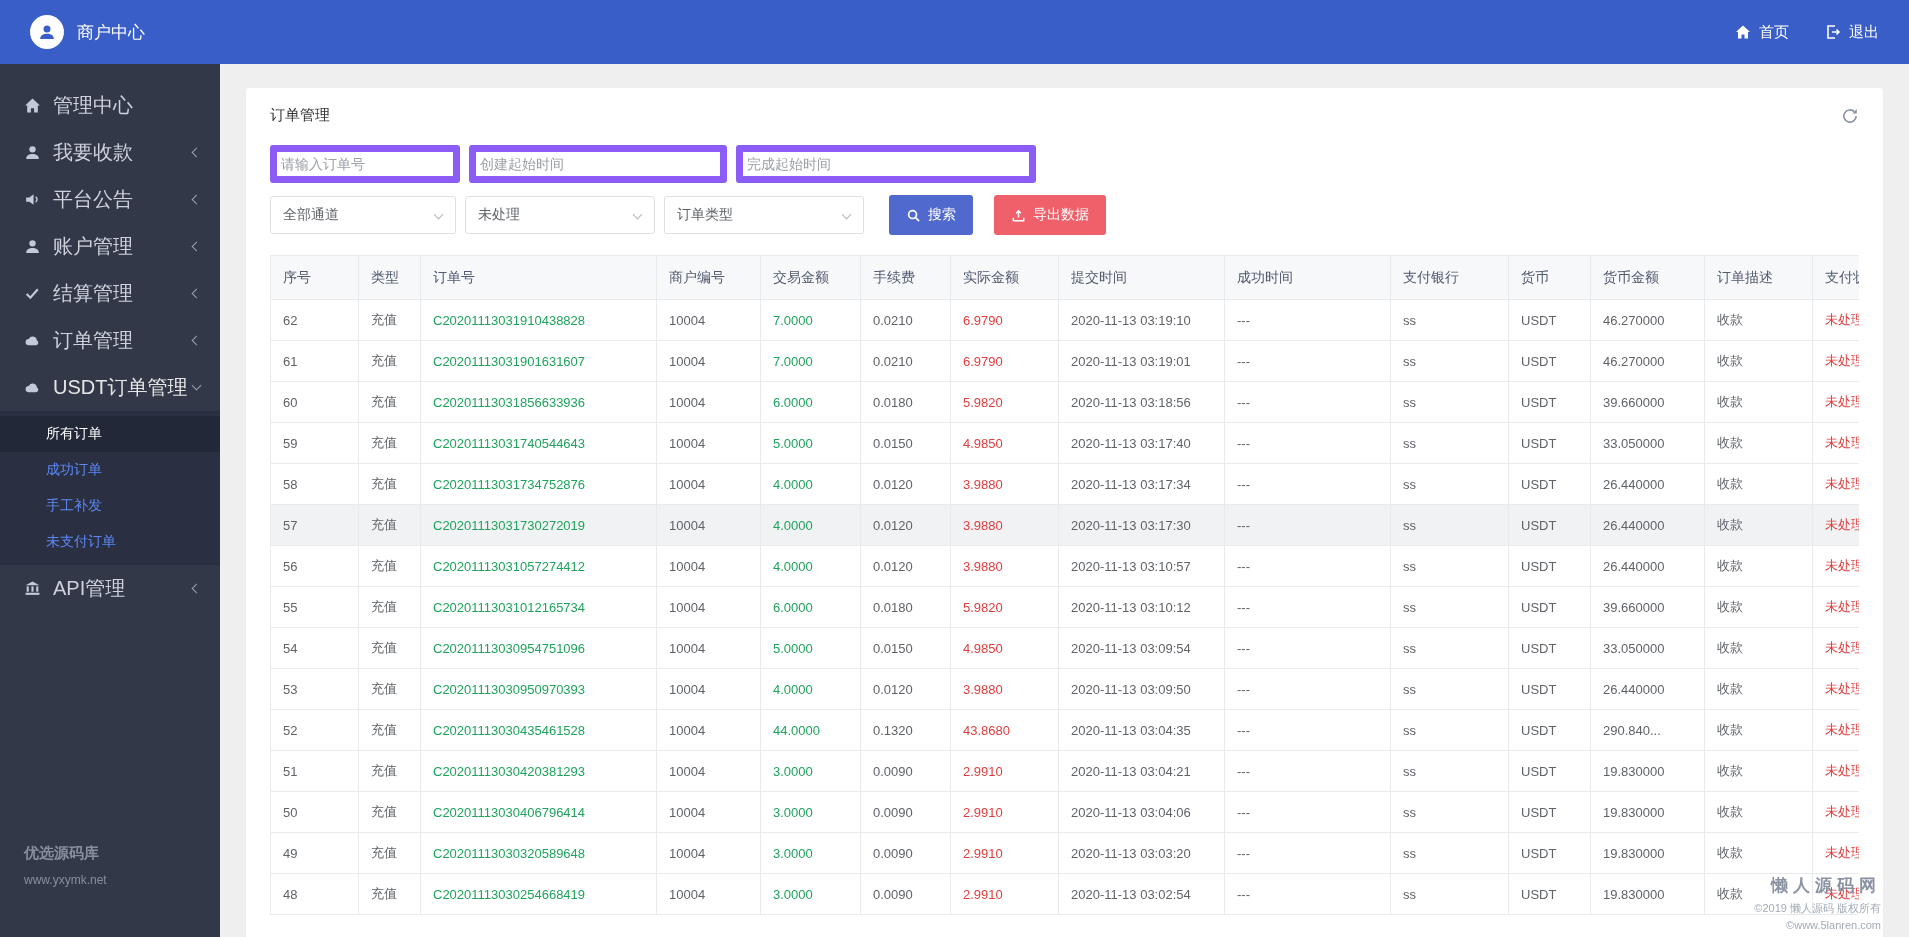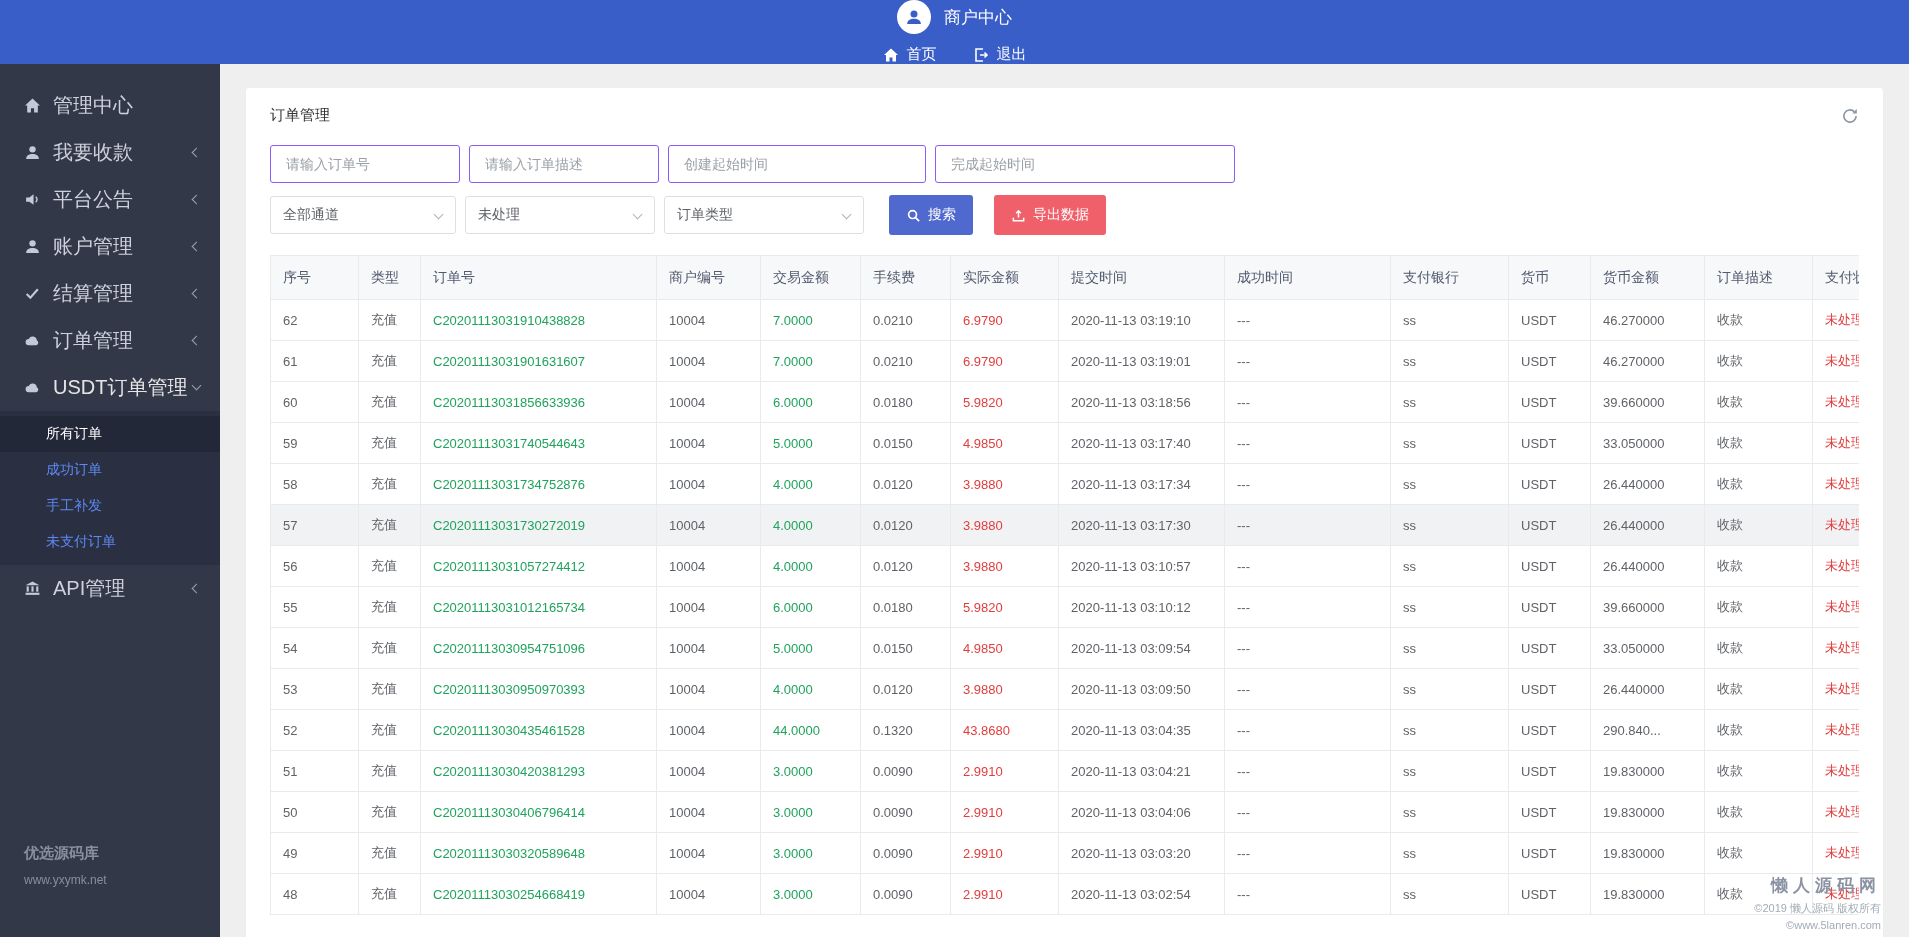--- a/index.html
+++ b/index.html
@@ -7,21 +7,21 @@
     --submenu-link:#5d88f5; --accent-green:#1fa35c; --accent-red:#e23d3d;
     --btn-search:#5069cf; --btn-export:#f0606a; --page-bg:#efefef;
   }
   *{box-sizing:border-box;}
   html,body{margin:0;padding:0;}
   body{width:1909px;height:937px;overflow:hidden;background:var(--page-bg);
        font-family:"Liberation Sans","DejaVu Sans",sans-serif;color:#333;}
 
   
   .navbar{position:fixed;top:0;left:0;width:1909px;height:64px;background:var(--navbar);
-          display:flex;align-items:center;justify-content:space-between;padding:0 30px;z-index:30;flex-direction:column;}
+          display:flex;align-items:center;justify-content:space-between;padding:0 30px;z-index:30;}
   .brand{display:flex;align-items:center;gap:13px;color:#fff;font-size:17px;}
   .logo-circle{width:34px;height:34px;border-radius:50%;background:#fff;color:var(--navbar);
                display:flex;align-items:center;justify-content:center;}
   .logo-circle svg{width:20px;height:20px;}
   .nav-right{display:flex;gap:36px;}
   .nav-link{display:flex;align-items:center;gap:8px;color:#fff;font-size:15px;cursor:pointer;text-decoration:none;}
   .nav-link .nl-icon{display:inline-flex;width:16px;height:16px;}
   .nav-link svg{width:16px;height:16px;}
 
   
@@ -49,21 +49,21 @@
   .main{position:absolute;left:220px;top:64px;right:0;bottom:0;padding:24px 26px;overflow:hidden;}
   .card{background:#fff;border-radius:3px;padding:18px 24px 24px;min-height:845px;
         box-shadow:0 1px 2px rgba(0,0,0,0.04);}
   .card-head{display:flex;justify-content:space-between;align-items:center;}
   .page-title{font-size:15px;color:#333;}
   .refresh-btn{color:#8a96a3;cursor:pointer;display:inline-flex;}
   .refresh-btn svg{width:18px;height:18px;}
 
   .filters{margin-top:20px;}
   .f-row{display:flex;align-items:center;gap:9px;margin-bottom:12px;}
-  .f-input{height:38px;border:1px solid #8b5cf6;border-radius:3px;padding:0 15px;
+  .f-input{height:38px;border:7px solid #8b5cf6;border-radius:3px;padding:0 4px;
            font-size:14px;color:#333;outline:none;background:#fff;}
   .f-input::placeholder{color:#9aa0a6;}
   .w1{width:190px}.w2{width:190px}.w3{width:258px}.w4{width:300px}
   .f-select{height:38px;border:1px solid #dcdfe3;border-radius:3px;padding:0 28px 0 12px;
             font-size:14px;color:#5f6368;display:flex;align-items:center;position:relative;
             background:#fff;cursor:pointer;}
   .s1{width:186px}.s2{width:190px}.s3{width:200px}
   .chev-s{position:absolute;right:13px;top:14px;width:7px;height:7px;
           border-right:1.5px solid #b0b4bb;border-bottom:1.5px solid #b0b4bb;transform:rotate(45deg);}
   .btn{height:40px;border:none;border-radius:3px;color:#fff;font-size:14px;
@@ -222,21 +222,20 @@
         <svg viewBox="0 0 20 20">
             <path d="M16.8 10a6.8 6.8 0 1 1-2-4.8" fill="none" stroke="currentColor" stroke-width="1.8"></path>
             <path d="M17.6 2.2v5h-5z" fill="currentColor"></path>
           </svg>
       </span>
     </div>
 
     <div class="filters">
       <div class="f-row">
         <input class="f-input w1" type="text" placeholder="请输入订单号" style="">
-        <input class="f-input w2" type="text" placeholder="请输入订单描述" style="">
         <input class="f-input w3" type="text" placeholder="创建起始时间" style="">
         <input class="f-input w4" type="text" placeholder="完成起始时间" style="">
       </div>
       <div class="f-row">
         <div class="f-select s1">
           <span>全部通道</span>
           <i class="chev-s"></i>
         </div>
         <div class="f-select s2">
           <span>未处理</span>

